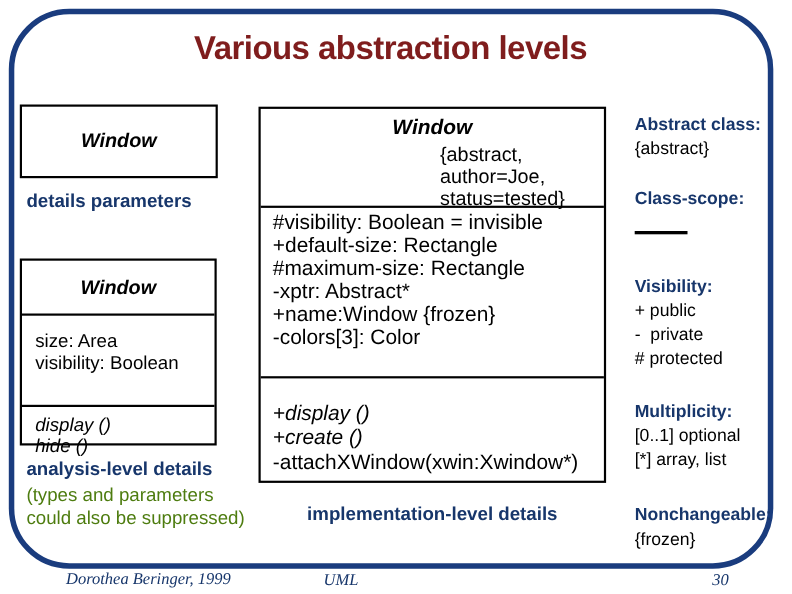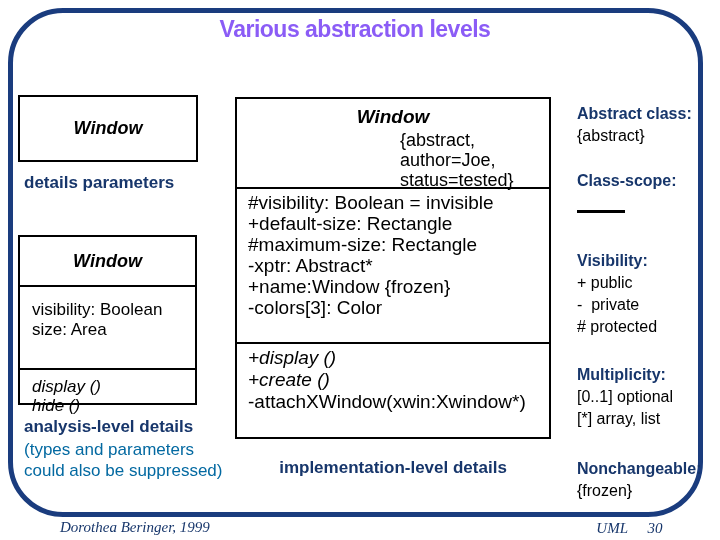--- a/index.html
+++ b/index.html
@@ -7,22 +7,22 @@
     width:720px; height:540px; position:relative; background:#ffffff;
     font-family:"Liberation Sans", sans-serif; color:#000;
     overflow:hidden;
   }
   .frame {
     position:absolute; left:8px; top:8px; width:695px; height:509px;
     border:5px solid var(--frame,#1a3c7e); border-radius:55px;
     box-sizing:border-box;
   }
   .title {
-    position:absolute; left:0; top:16px; width:710px; margin:0;
-    text-align:center; font-size:23px; font-weight:bold; color:#8b5cf6;
+    position:absolute; left:0; top:28px; width:710px; margin:0;
+    text-align:center; font-size:30px; font-weight:bold; color:#7f1d1d;
     letter-spacing:-0.5px;
   }
   
   .uml-box { position:absolute; background:#fff; border:2px solid #000; box-sizing:border-box; }
   .cname { font-weight:bold; font-style:italic; font-size:18px; text-align:center; }
   .u  { text-underline-offset:2px; }
   .it { font-style:italic; }
 
   
   .box1 { left:18px; top:95px; width:180px; height:67px; display:flex; align-items:center; justify-content:center; }
@@ -32,65 +32,65 @@
   .box2 .c-title { height:48px; border-bottom:2px solid #000; display:flex; align-items:center; justify-content:center; }
   .box2 .c-attrs { height:68px; border-bottom:2px solid #000; padding:13px 0 0 12px; font-size:17px; line-height:20px; box-sizing:content-box; }
   .box2 .c-ops   { padding:7px 0 0 12px; font-size:17px; line-height:19px; font-style:italic; }
 
   
   .box3 { left:235px; top:97px; width:316px; height:342px; }
   .box3 .c3-title { position:relative; height:88px; border-bottom:2px solid #000; }
   .box3 .c3-name  { padding-top:7px; font-size:19px; }
   .box3 .c3-tags  { position:absolute; left:163px; top:31px; font-size:18px; line-height:20px; }
   .box3 .c3-attrs { height:150px; border-bottom:2px solid #000; padding:3px 0 0 11px; font-size:19px; line-height:21px; box-sizing:content-box; }
-  .box3 .c3-ops   { padding:3px 0 0 11px; font-size:19px; line-height:22px; }
+  .box3 .c3-ops   { padding:22px 0 0 11px; font-size:19px; line-height:22px; }
 
   
   .cap { position:absolute; font-weight:bold; font-size:17px; color:var(--accent,#17366b); }
   #cap-suppressed { left:24px; top:173px; }
   #cap-analysis   { left:24px; top:417px; }
-  .cap-note { position:absolute; left:24px; top:439px; font-size:17px; line-height:21px; color:#0369a1; }
+  .cap-note { position:absolute; left:24px; top:439px; font-size:17px; line-height:21px; color:#4d7c0f; }
   #cap-impl { left:235px; top:458px; width:316px; text-align:center; }
 
   
   .ann { position:absolute; left:577px; width:145px; }
   .ann-h { font-weight:bold; font-size:16px; line-height:22px; color:var(--accent,#17366b); }
   .ann-line { font-size:16px; line-height:22px; color:#000; white-space:pre; }
   .scope-rule { width:48px; height:3px; background:#000; margin-top:18px; }
   #ann-abstract { top:103px; }
   #ann-scope    { top:170px; }
   #ann-visibility { top:250px; }
   #ann-multiplicity { top:364px; }
   #ann-nonchangeable { top:458px; }
 
   
   .footer { position:absolute; font-family:Liberation Serif, serif; font-style:italic; font-size:15px; color:var(--accent,#17366b); }
   #f-author { left:60px; top:519px; }
-  #f-center { left:16px; top:520px; width:612px; text-align:right; }
+  #f-center { left:4px; top:520px; width:612px; text-align:center; }
   #f-page   { left:640px; top:520px; width:30px; text-align:center; }
 </style>
 </head>
 <body>
 
 <div class="frame"></div>
 
 <h1 class="title">Various abstraction levels</h1>
 
 <div class="uml-box box1">
   <div class="cname">Window</div>
 </div>
 <div class="cap" id="cap-suppressed">details parameters</div>
 
 <div class="uml-box box2">
   <div class="c-title">
     <span class="cname">Window</span>
   </div>
   <div class="c-attrs">
+    <div>size: Area</div>
     <div>visibility: Boolean</div>
-    <div>size: Area</div>
   </div>
   <div class="c-ops">
     <div>display ()</div>
     <div>hide ()</div>
   </div>
 </div>
 <div class="cap" id="cap-analysis">analysis-level details</div>
 <div class="cap-note">
   <div>(types and parameters</div>
   <div>could also be suppressed)</div>

